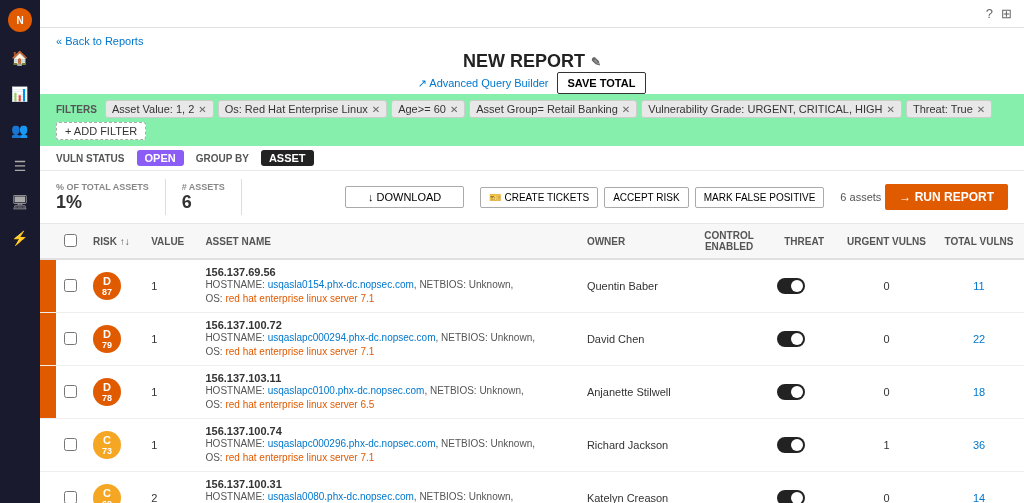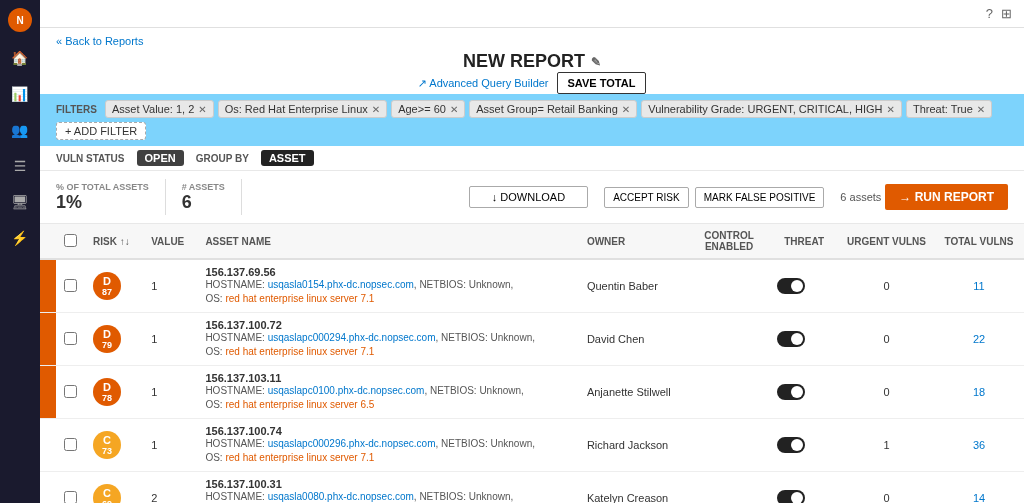--- a/index.html
+++ b/index.html
@@ -107,21 +107,21 @@
       border-radius: 2px;
     }
 
     
     .filters-row {
       display: flex;
       align-items: center;
       flex-wrap: wrap;
       gap: 4px;
       padding: 6px 16px;
-      background: #7dd3fc;
+      background: #86efac;
       font-size: 11px;
     }
     .filters-label {
       font-weight: bold;
       color: #555;
       margin-right: 4px;
       text-transform: uppercase;
       font-size: 10px;
     }
     .filter-chip {
@@ -158,21 +158,21 @@
       background: #fff;
       font-size: 11px;
     }
     .vuln-status-label {
       font-weight: bold;
       color: #555;
       text-transform: uppercase;
       font-size: 10px;
     }
     .status-badge-open {
-      background: #404040;
+      background: #8b5cf6;
       color: white;
       border-radius: 3px;
       padding: 2px 8px;
       font-size: 11px;
       font-weight: bold;
     }
     .group-by-label {
       font-weight: bold;
       color: #555;
       text-transform: uppercase;
@@ -379,20 +379,21 @@
     <div class="stat-divider"></div>
     <div class="stat-item">
       <span class="stat-label"># ASSETS</span>
       <span class="stat-value">6</span>
     </div>
     <div class="stat-divider"></div>
     <div style="margin-left:auto; display:flex; align-items:center; gap:6px;">
       <button class="download-btn">↓ DOWNLOAD</button>
     </div>
     <div style="display:flex; align-items:center; gap:6px;">
+      <button class="action-btn">🎫 CREATE TICKETS</button>
       <button class="action-btn">ACCEPT RISK</button>
       <button class="action-btn">MARK FALSE POSITIVE</button>
     </div>
     <div style="display:flex; align-items:center; gap:4px;">
       <span style="font-size:11px; color:#555;">6 assets</span>
       <button class="run-report-btn">→ RUN REPORT</button>
     </div>
   </div>
 
   <div class="table-container">

